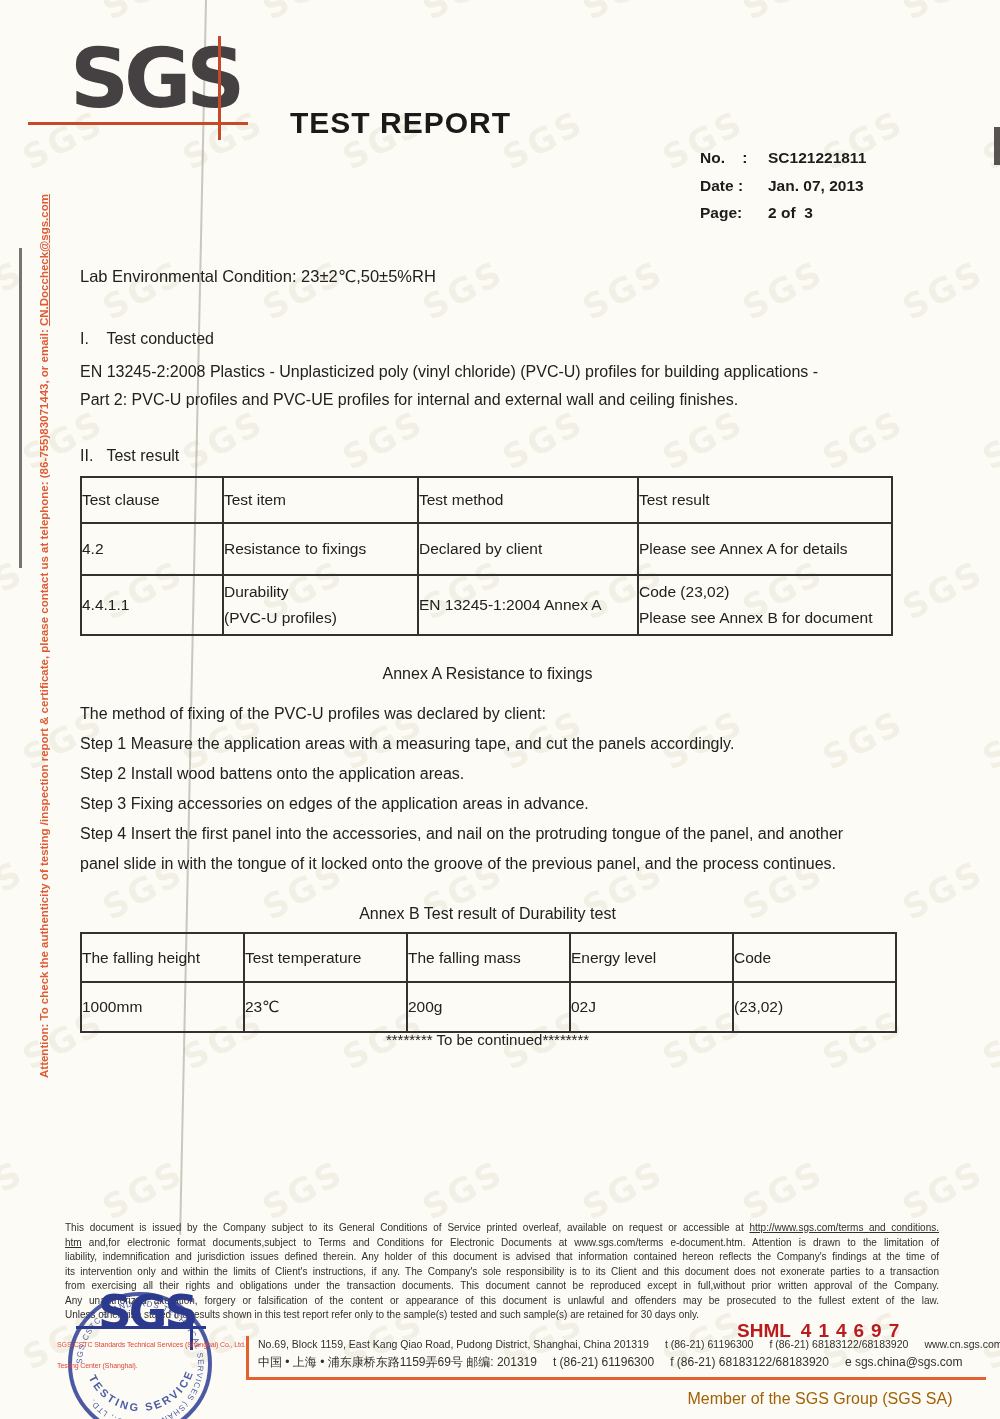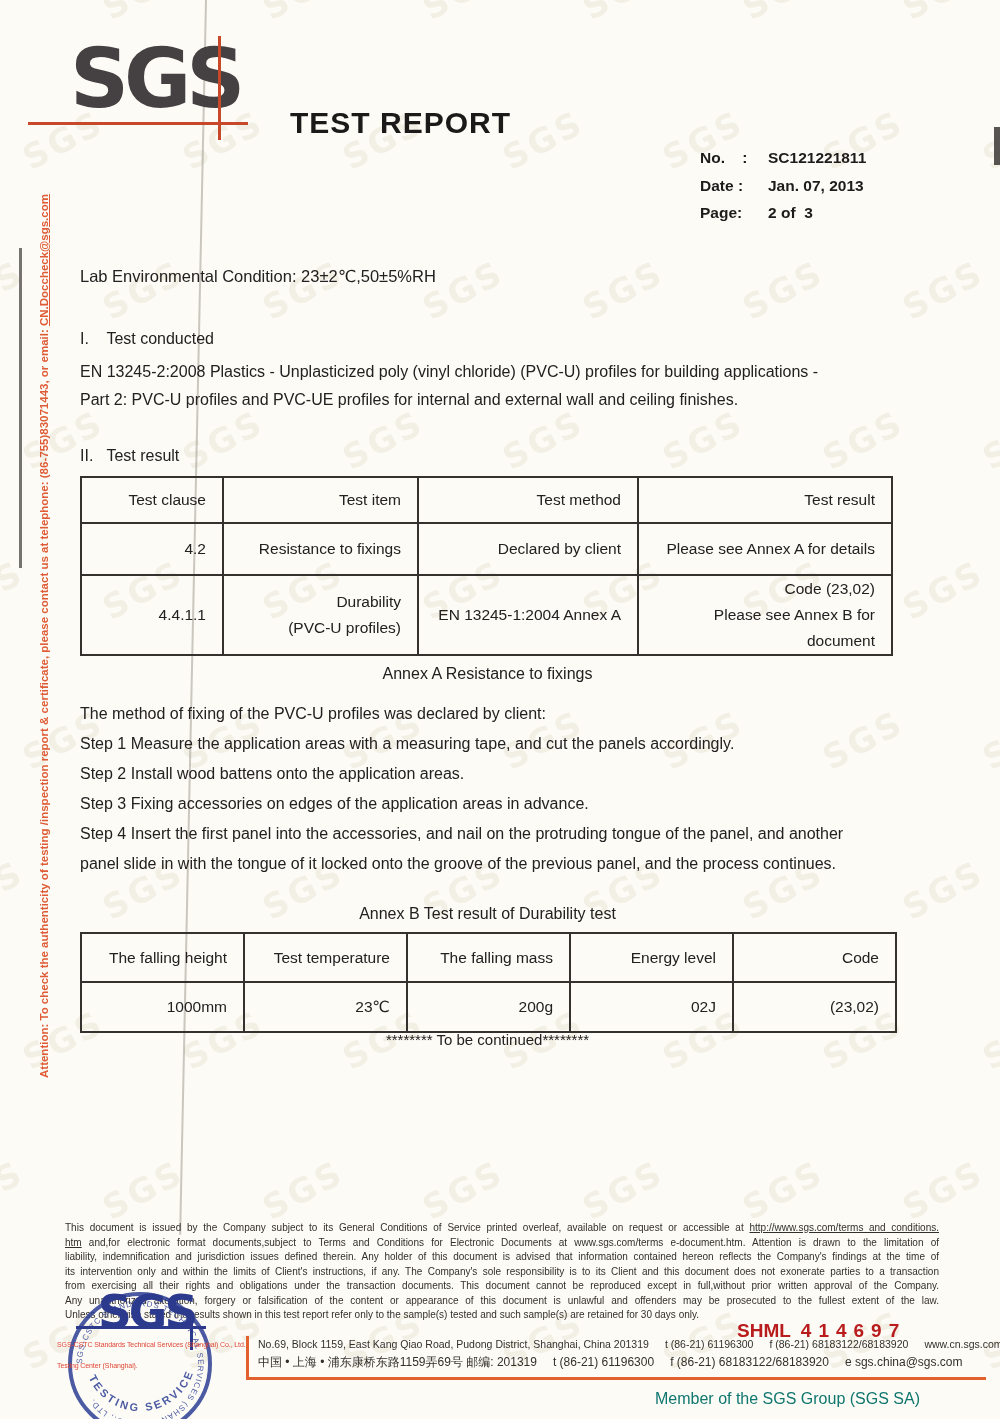--- a/index.html
+++ b/index.html
@@ -37,21 +37,21 @@
   .s1h{top:330px;}
   .s2h{top:447px;}
   .para{position:absolute;left:80px;width:840px;font-size:16px;}
   .s1p{top:358px;line-height:28px;}
   .annex-a-body{top:699px;line-height:30px;}
   .annex-heading{position:absolute;left:80px;width:815px;text-align:center;font-size:16px;}
   .ah-a{top:665px;}
   .ah-b{top:905px;}
   
   table{border-collapse:collapse;table-layout:fixed;position:absolute;left:80px;font-size:15.5px;color:#232120;}
-  td{border:2px solid #35312e;text-align:right;vertical-align:middle;padding:0 16px;overflow:hidden;}
+  td{border:2px solid #35312e;text-align:left;vertical-align:middle;padding:0 0;overflow:hidden;}
   .t1{top:476px;width:811px;}
   .t1 .th-row td{height:44px;}
   .t1 .r1 td{height:50px;}
   .t1 .r2 td{height:58px;}
   .t1 .two-line div{line-height:26px;}
   .t2{top:932px;width:815px;}
   .t2 .th-row td{height:47px;}
   .t2 .r1 td{height:48px;}
   .continued{position:absolute;left:80px;top:1031px;width:815px;text-align:center;font-size:15px;}
   
@@ -67,21 +67,21 @@
   .cr1{top:1341px;}
   .cr2{top:1362px;}
   .addr-vline{position:absolute;left:246px;top:1336px;width:3px;height:42px;background:#e2622f;}
   .addr-hline{position:absolute;left:246px;top:1377px;width:740px;height:3px;background:#e2622f;}
   .addr-row{position:absolute;left:258px;font-size:10.5px;color:#33302c;white-space:nowrap;}
   .ar1{top:1338px;}
   .ar2{top:1354px;font-size:12px;}
   .addr-row span{margin-right:16px;}
   .serial{position:absolute;left:737px;top:1320px;color:#b91c1c;font-weight:bold;font-size:19px;}
   .serial .digits{letter-spacing:7px;margin-left:10px;}
-  .member{position:absolute;left:655px;top:1390px;width:330px;font-size:16px;color:#0f766e;}
+  .member{position:absolute;left:655px;top:1390px;width:330px;text-align:center;font-size:16px;color:#a16207;}
 </style>
 </head>
 <body>
 
 <div class="page">
   <div class="wm-layer">
       <span style="left: -60px; top: -30px;">SGS</span>
       <span style="left: 100px; top: -30px;">SGS</span>
       <span style="left: 260px; top: -30px;">SGS</span>
       <span style="left: 420px; top: -30px;">SGS</span>

